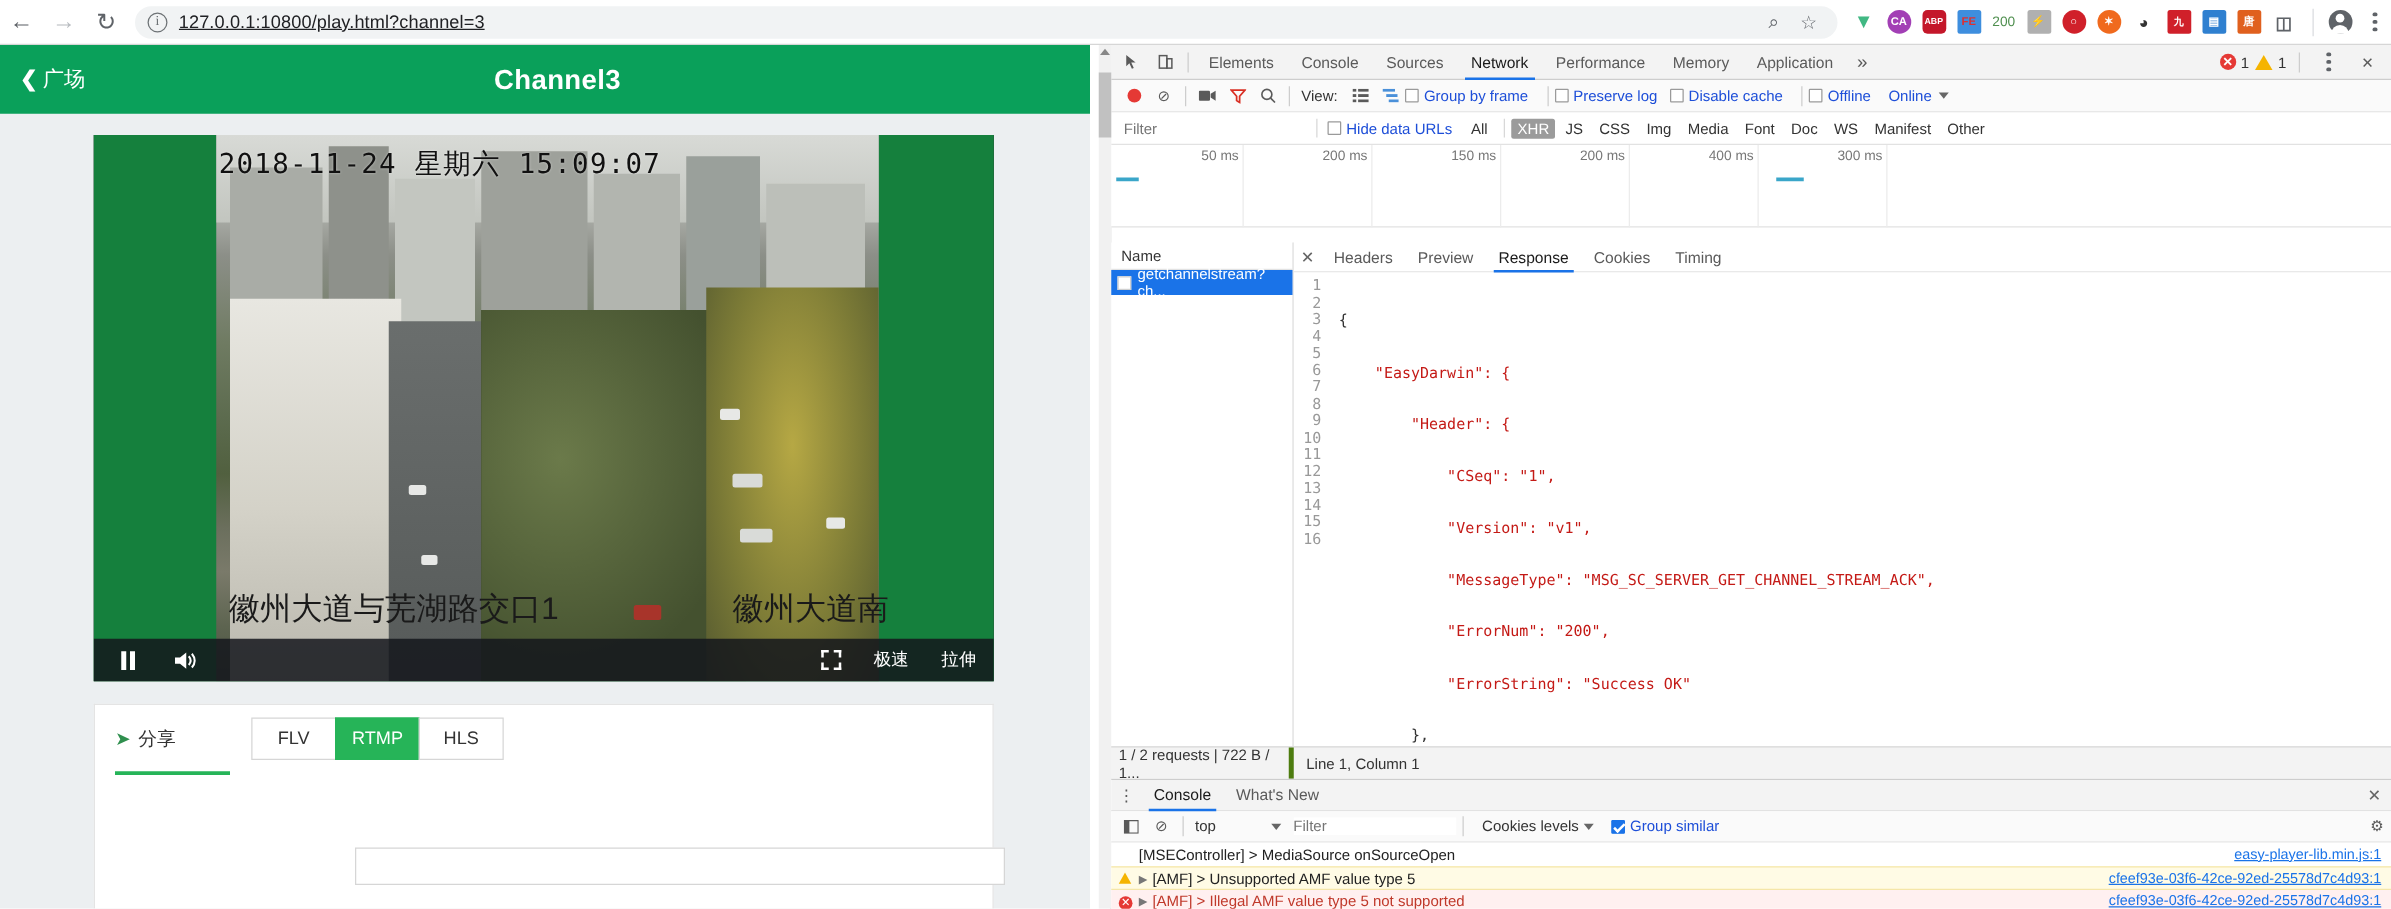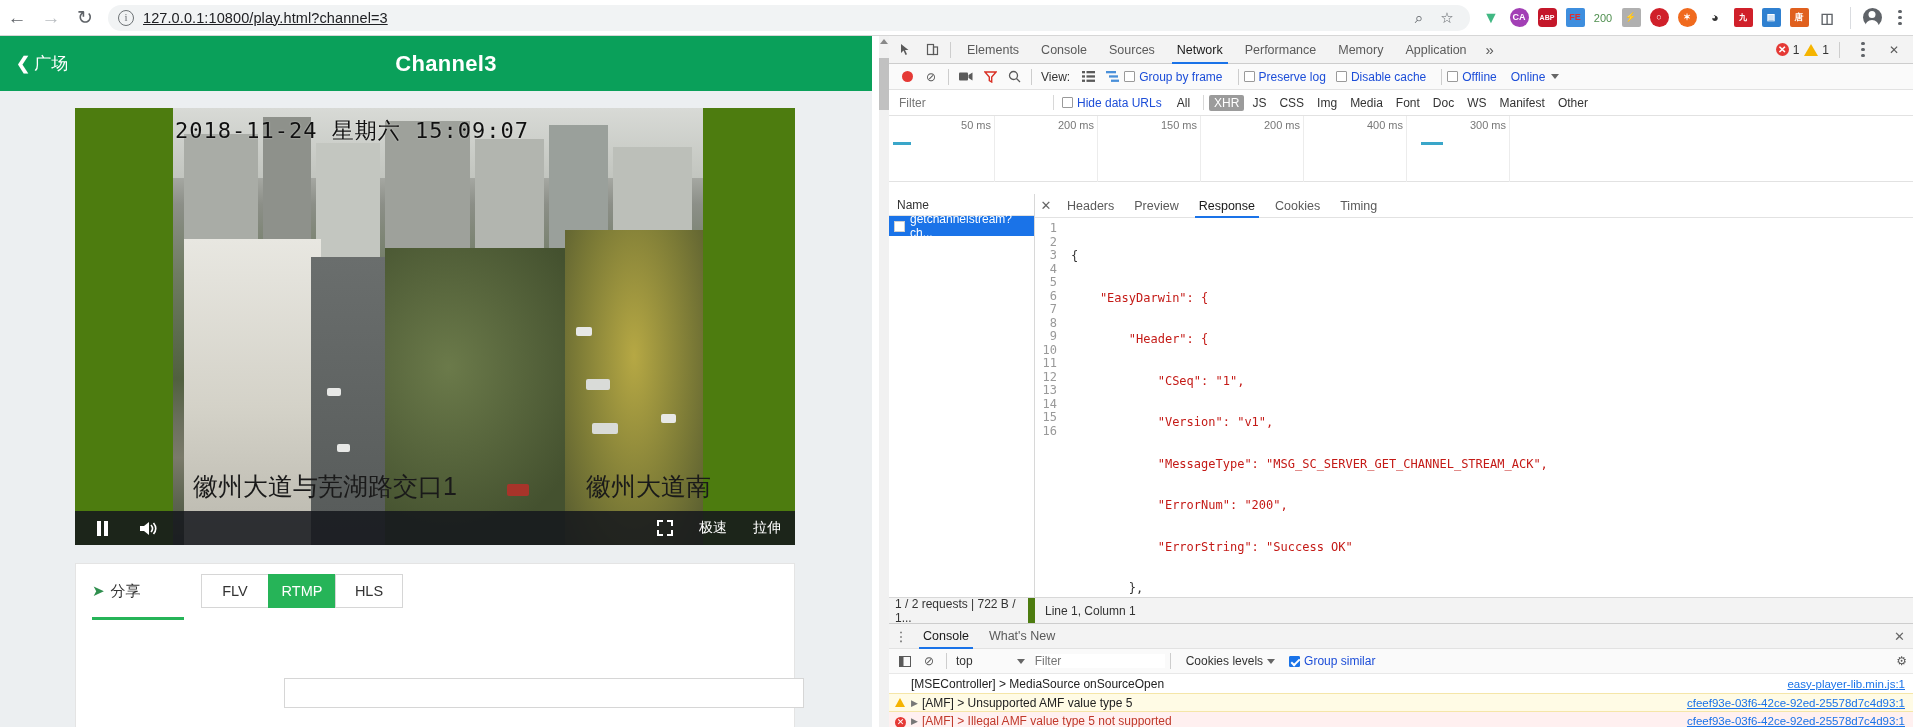--- a/index.html
+++ b/index.html
@@ -76,21 +76,21 @@
     width: 100%; text-align: center; font-size: 22px; font-weight: bold;
     letter-spacing: .3px;
     padding-left: 20px;
   }
   .player-wrap {
     position: absolute; left: 75px; top: 72px; width: 720px; height: 437px;
     background: #000;
   }
   .video-canvas {
     position: absolute; inset: 0; overflow: hidden;
-    background: #4d7c0f;
+    background: #15803d;
     text-decoration: underline;
   }
   
   .vframe {
     position: absolute; left: 98px; top: 0; width: 530px; height: 437px;
     background:
       linear-gradient(to bottom, rgba(0,0,0,.15), rgba(0,0,0,0) 12%),
       linear-gradient(to bottom,
         #c8c9c4 0%, #b6b8b3 12%, #8c8f88 22%,
         #6f7b62 38%, #5c6b4e 52%, #51603f 62%,
@@ -120,21 +120,21 @@
   .vf-bus { position:absolute; background:#d9dbd8; border-radius:2px;}
   .vf-red  { position:absolute; background:#a8342a; border-radius:2px;}
 
   .ov-time {
     position: absolute; left: 100px; top: 8px; color: #111;
     font-family: "DejaVu Sans Mono", monospace; font-size: 22px;
     letter-spacing: 1px; text-shadow: 0 0 2px rgba(255,255,255,.5);
     white-space: nowrap;
   }
   .ov-loc-left {
-    position: absolute; left: 118px; bottom: 42px; color: #1a1a1a;
+    position: absolute; left: 108px; bottom: 42px; color: #1a1a1a;
     font-size: 25px; white-space: nowrap; font-weight: 500;
   }
   .ov-loc-right {
     position: absolute; right: 84px; bottom: 42px; color: #1a1a1a;
     font-size: 25px; white-space: nowrap; font-weight: 500;
   }
   .controls {
     position: absolute; left: 0; right: 0; bottom: 0; height: 34px;
     background: rgba(20,22,28,.85); display: flex; align-items: center;
     color: #fff; padding: 0 14px;
@@ -254,21 +254,21 @@
   .gutter div { height:13.5px; line-height:13.5px;}
   .code-lines { flex:1; padding-top:4px; padding-left:8px; color:#c41a16; white-space:pre;}
   .code-lines div { height:13.5px; line-height:13.5px;}
   .code-lines .punct { color:#333; }
 
   .dt-status {
     position:absolute; left:0; right:0; bottom:104px; height:26px;
     border-top:1px solid #d8d8d8; background:#f3f3f3; display:flex; align-items:center;
     font-size:12px; color:#333;
   }
-  .st-left { width:146px; padding-left:6px; border-right:7px solid #4d7c0f; height:26px; display:flex; align-items:center;}
+  .st-left { width:146px; padding-left:6px; border-right:4px solid #4d7c0f; height:26px; display:flex; align-items:center;}
   .st-right { padding-left:10px; }
 
   .dt-drawer {
     position:absolute; left:0; right:0; bottom:0; height:104px;
     border-top:1px solid #cdcdcd; background:#fff;
   }
   .drawer-tabs { height:25px; display:flex; align-items:center; border-bottom:1px solid #e2e2e2; background:#f3f3f3;}
   .drawer-menu { width:24px; display:flex; align-items:center; justify-content:center; color:#5a5a5a; font-size:13px;}
   .drawer-tab { padding:0 10px; height:25px; line-height:25px; font-size:12.5px; color:#5a5a5a; position:relative;}
   .drawer-tab.active { color:#1a1a1a;}

